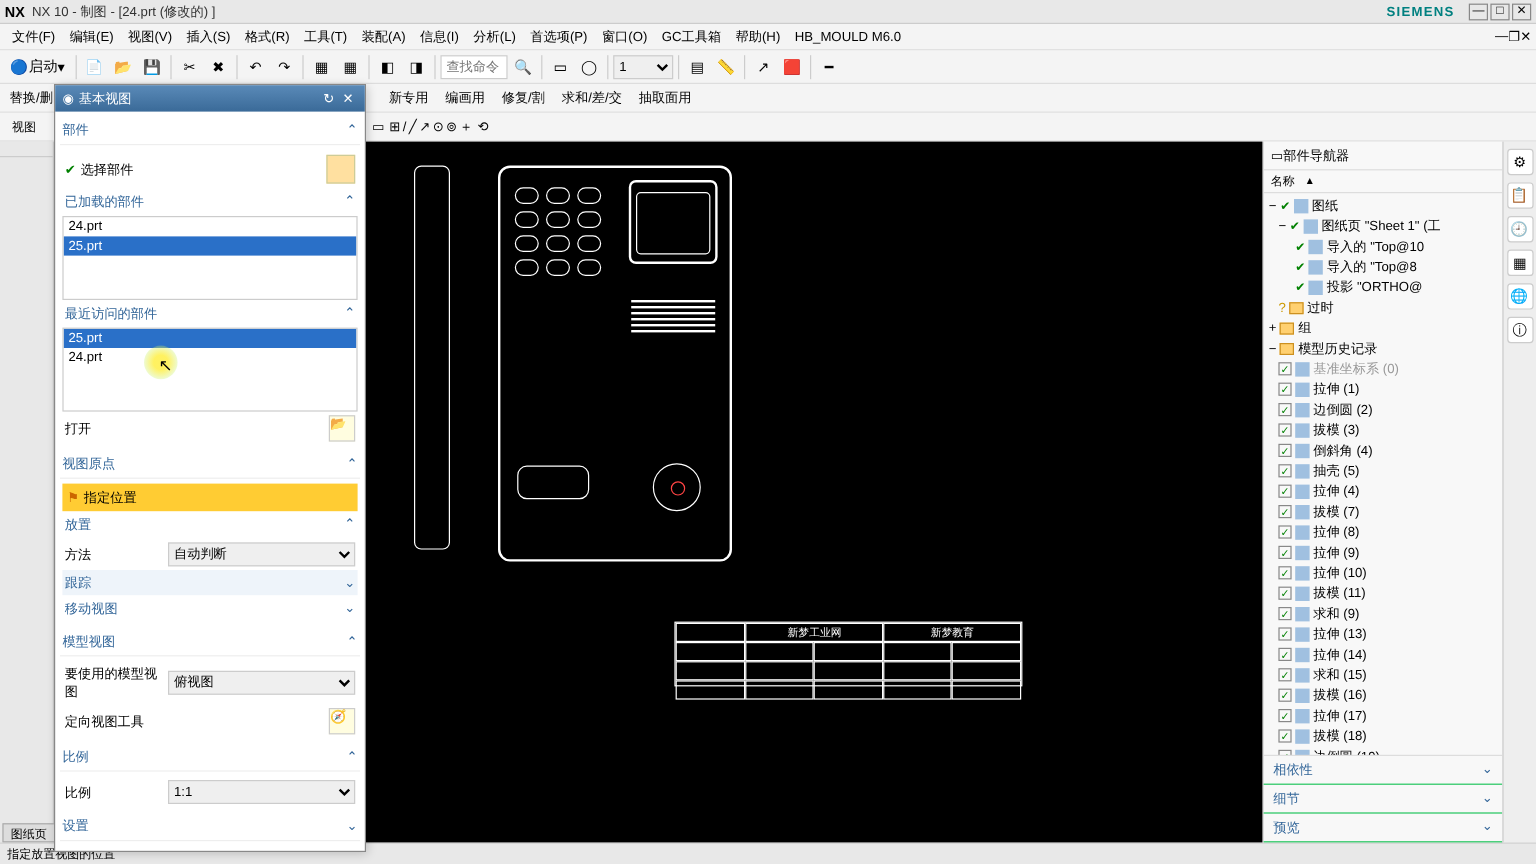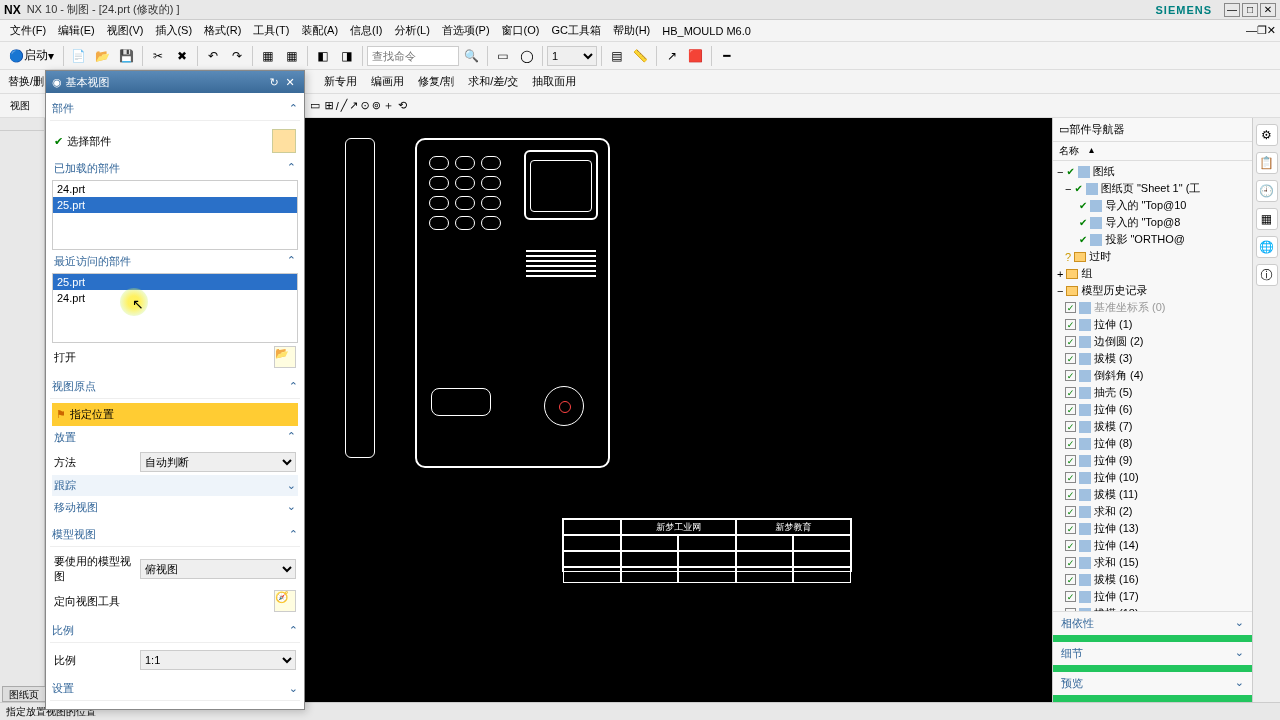--- a/index.html
+++ b/index.html
@@ -8,21 +8,21 @@
 .titlebar .nx-logo { font-weight: bold; font-size: 12px; margin-right: 6px; }
 .titlebar .title { font-size: 11px; color: #333; flex: 1; }
 .titlebar .brand { font-weight: bold; color: #008080; letter-spacing: 1px; margin-right: 10px; }
 .titlebar .winbtn { width: 16px; height: 14px; border: 1px solid #888; margin-left: 2px; text-align: center; line-height: 12px; font-size: 10px; cursor: pointer; }
 .menubar { height: 22px; background: #f4f4f4; display: flex; align-items: center; padding: 0 4px; border-bottom: 1px solid #ddd; }
 .menubar .mitem { padding: 2px 6px; font-size: 11px; cursor: pointer; text-align: center; }
 .menubar .docbtns { margin-left: auto; display: flex; }
 .toolbar { height: 28px; background: #f4f4f4; display: flex; align-items: center; padding: 2px 4px; border-bottom: 1px solid #ddd; gap: 2px; }
 .toolbar .tbtn { width: 22px; height: 22px; border: 1px solid transparent; display: flex; align-items: center; justify-content: center; font-size: 12px; cursor: pointer; }
 .toolbar .sep { width: 1px; height: 20px; background: #ccc; margin: 0 2px; }
-.toolbar input.search { height: 20px; width: 92px; font-size: 11px; padding: 0 4px; border: 1px solid #ccc; }
+.toolbar input.search { height: 20px; width: 56px; font-size: 11px; padding: 0 4px; border: 1px solid #ccc; }
 .toolbar select { height: 20px; font-size: 11px; border: 1px solid #ccc; }
 .toolbar2 { height: 24px; background: #f4f4f4; display: flex; align-items: center; padding: 2px 4px; border-bottom: 1px solid #ddd; font-size: 11px; gap: 6px; }
 .toolbar2 .tlabel { padding: 2px 4px; cursor: pointer; }
 .toolbar3 { height: 24px; background: #f4f4f4; display: flex; align-items: center; padding: 2px 4px; border-bottom: 1px solid #ddd; gap: 2px; }
 .main { display: flex; height: 584px; }
 .leftstrip { width: 45px; background: #e8e8e8; border-right: 1px solid #ccc; display: flex; flex-direction: column; }
 .leftstrip .tab { writing-mode: vertical-lr; padding: 6px 4px; font-size: 10px; border-bottom: 1px solid #ccc; }
 .dialog { position: absolute; left: 45px; top: 70px; width: 260px; height: 640px; background: #fff; border: 1px solid #888; box-shadow: 2px 2px 8px rgba(0,0,0,0.2); z-index: 100; display: flex; flex-direction: column; }
 .dialog-title { height: 22px; background: linear-gradient(#5a8ab8, #3a6a98); color: #fff; display: flex; align-items: center; padding: 0 6px; font-size: 11px; }
 .dialog-title .dticon { margin-right: 4px; }
@@ -74,21 +74,21 @@
 .rightpanel .rp-cols { padding: 2px 6px; font-size: 10px; border-bottom: 1px solid #ddd; display: flex; }
 .tree { flex: 1; overflow-y: auto; font-size: 11px; padding: 2px; }
 .tree .tn { padding: 1px 2px; display: flex; align-items: center; gap: 3px; white-space: nowrap; }
 .tree .tn.l1 { padding-left: 10px; }
 .tree .tn.l2 { padding-left: 24px; }
 .tree .tn .cb { width: 11px; height: 11px; border: 1px solid #888; display: inline-flex; align-items: center; justify-content: center; font-size: 9px; color: green; }
 .tree .tn .fold { width: 12px; height: 10px; background: #ffd070; border: 1px solid #cc9020; }
 .tree .tn .ico { width: 12px; height: 12px; background: #a0c0e0; }
 .tree .tn .ichk { color: green; font-size: 10px; }
 .accordion { border-top: 1px solid #ddd; }
-.accordion .aitem { padding: 4px 8px; color: #336699; display: flex; border-bottom: 7px solid #22c55e; cursor: pointer; }
+.accordion .aitem { padding: 4px 8px; color: #336699; display: flex; border-bottom: 1px solid #22c55e; cursor: pointer; }
 .accordion .aitem .arr { margin-left: auto; }
 .righttabs { width: 28px; background: #eee; border-left: 1px solid #ccc; display: flex; flex-direction: column; gap: 6px; padding-top: 6px; align-items: center; }
 .righttabs .rtab { width: 22px; height: 22px; border: 1px solid #ccc; background: #fff; border-radius: 3px; font-size: 12px; display: flex; align-items: center; justify-content: center; cursor: pointer; }
 .statusbar { height: 18px; background: #e8e8e8; border-top: 1px solid #ccc; font-size: 10px; padding: 2px 6px; display: flex; align-items: center; }
 .bottom-tabs { position: absolute; left: 2px; bottom: 18px; height: 16px; font-size: 10px; background: #ddd; padding: 1px 6px; border: 1px solid #aaa; }
 .cursor-highlight { position: absolute; left: 120px; top: 288px; width: 28px; height: 28px; background: radial-gradient(circle, rgba(255,240,80,0.9) 30%, rgba(200,240,100,0.3) 70%, transparent); border-radius: 50%; z-index: 200; pointer-events: none; }
 .cursor-arrow { position: absolute; left: 132px; top: 296px; font-size: 14px; z-index: 201; pointer-events: none; }
 </style>
 </head>
 <body>
@@ -350,21 +350,21 @@
           <span>倒斜角 (4)</span>
         </div>
       <div class="tn l1">
           <span class="cb">✓</span>
           <span class="ico"></span>
           <span>抽壳 (5)</span>
         </div>
       <div class="tn l1">
           <span class="cb">✓</span>
           <span class="ico"></span>
-          <span>拉伸 (6)</span>
+          <span>拉伸 (4)</span>
         </div>
       <div class="tn l1">
           <span class="cb">✓</span>
           <span class="ico"></span>
           <span>拔模 (7)</span>
         </div>
       <div class="tn l1">
           <span class="cb">✓</span>
           <span class="ico"></span>
           <span>拉伸 (8)</span>
@@ -380,21 +380,21 @@
           <span>拉伸 (10)</span>
         </div>
       <div class="tn l1">
           <span class="cb">✓</span>
           <span class="ico"></span>
           <span>拔模 (11)</span>
         </div>
       <div class="tn l1">
           <span class="cb">✓</span>
           <span class="ico"></span>
-          <span>求和 (2)</span>
+          <span>求和 (9)</span>
         </div>
       <div class="tn l1">
           <span class="cb">✓</span>
           <span class="ico"></span>
           <span>拉伸 (13)</span>
         </div>
       <div class="tn l1">
           <span class="cb">✓</span>
           <span class="ico"></span>
           <span>拉伸 (14)</span>

